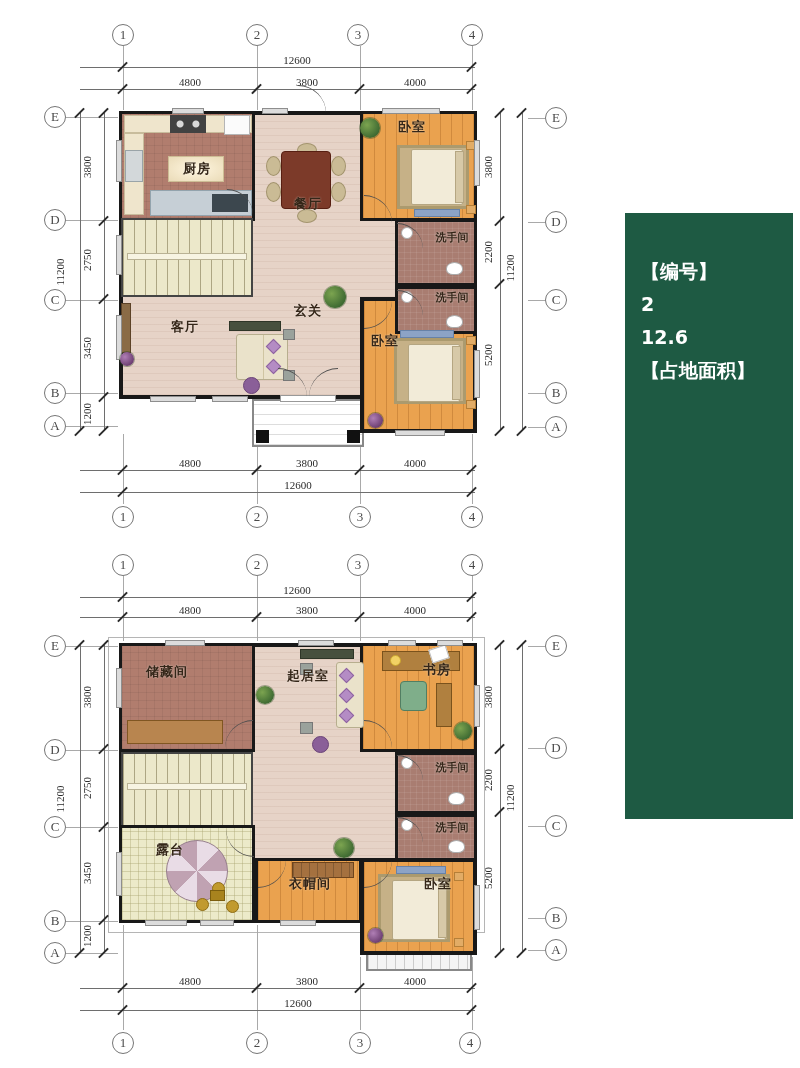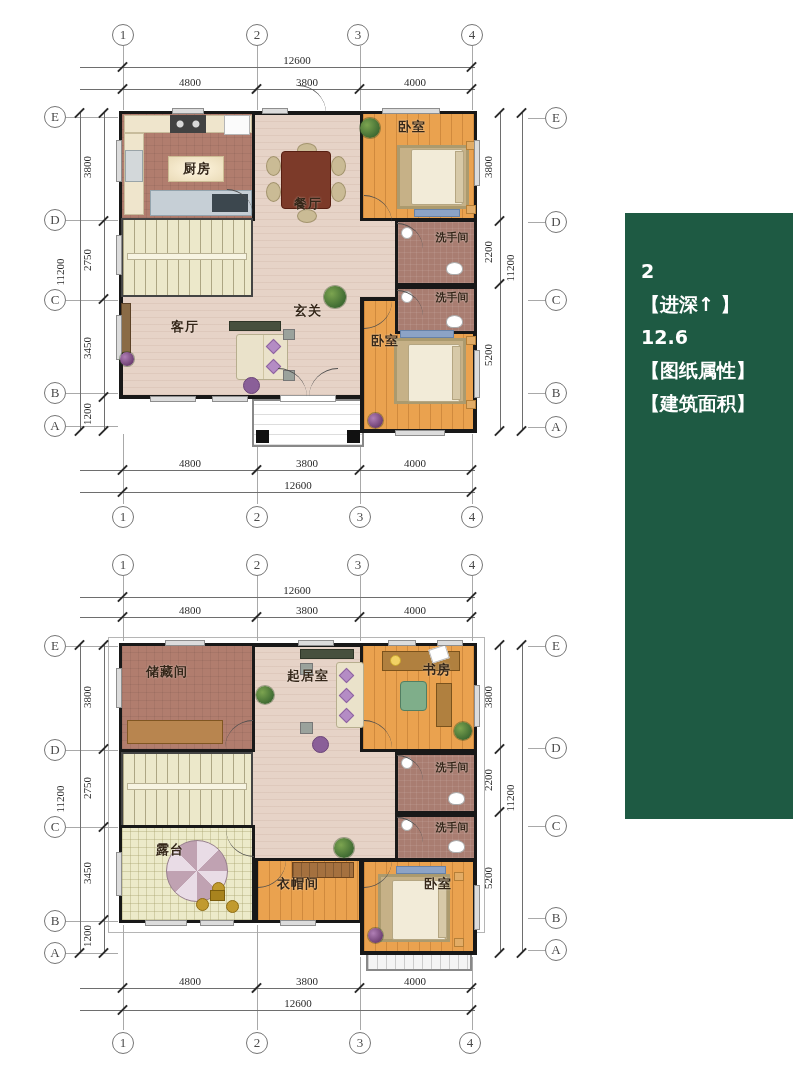--- a/index.html
+++ b/index.html
@@ -373,26 +373,25 @@
 <div class="fur" style="left:454px;top:938px;width:10px;height:9px;background:#e2ac66;border:1px solid #b57f38"></div>
 <div class="fur" style="left:396px;top:866px;width:50px;height:8px;background:#8ca3c6;border:1px solid #6782a8"></div>
 <div class="plant" style="left:368px;top:928px;width:15px;height:15px;background:radial-gradient(circle at 35% 35%,#b07fb5,#6d3f72 72%)"></div>
 
 <div class="rl" style="left:140px;top:665px;width:54px">储藏间</div>
 <div class="rl" style="left:281px;top:669px;width:54px">起居室</div>
 <div class="rl" style="left:417px;top:663px;width:40px">书房</div>
 <div class="rl sm" style="left:425px;top:761px;width:54px">洗手间</div>
 <div class="rl sm" style="left:425px;top:821px;width:54px">洗手间</div>
 <div class="rl" style="left:150px;top:843px;width:40px">露台</div>
-<div class="rl" style="left:271px;top:877px;width:54px">衣帽间</div>
+<div class="rl" style="left:283px;top:877px;width:54px">衣帽间</div>
 <div class="rl" style="left:418px;top:877px;width:40px">卧室</div>
 
 <div class="panel">
   <div class="panel-items">
+    <div>【编号】</div>
     <div>2</div>
-    <div>【进深↑ 】</div>
     <div>12.6</div>
-    <div>【图纸属性】</div>
-    <div>【建筑面积】</div>
+    <div>【占地面积】</div>
   </div>
 </div>
 
 </div>
 
 </body></html>

